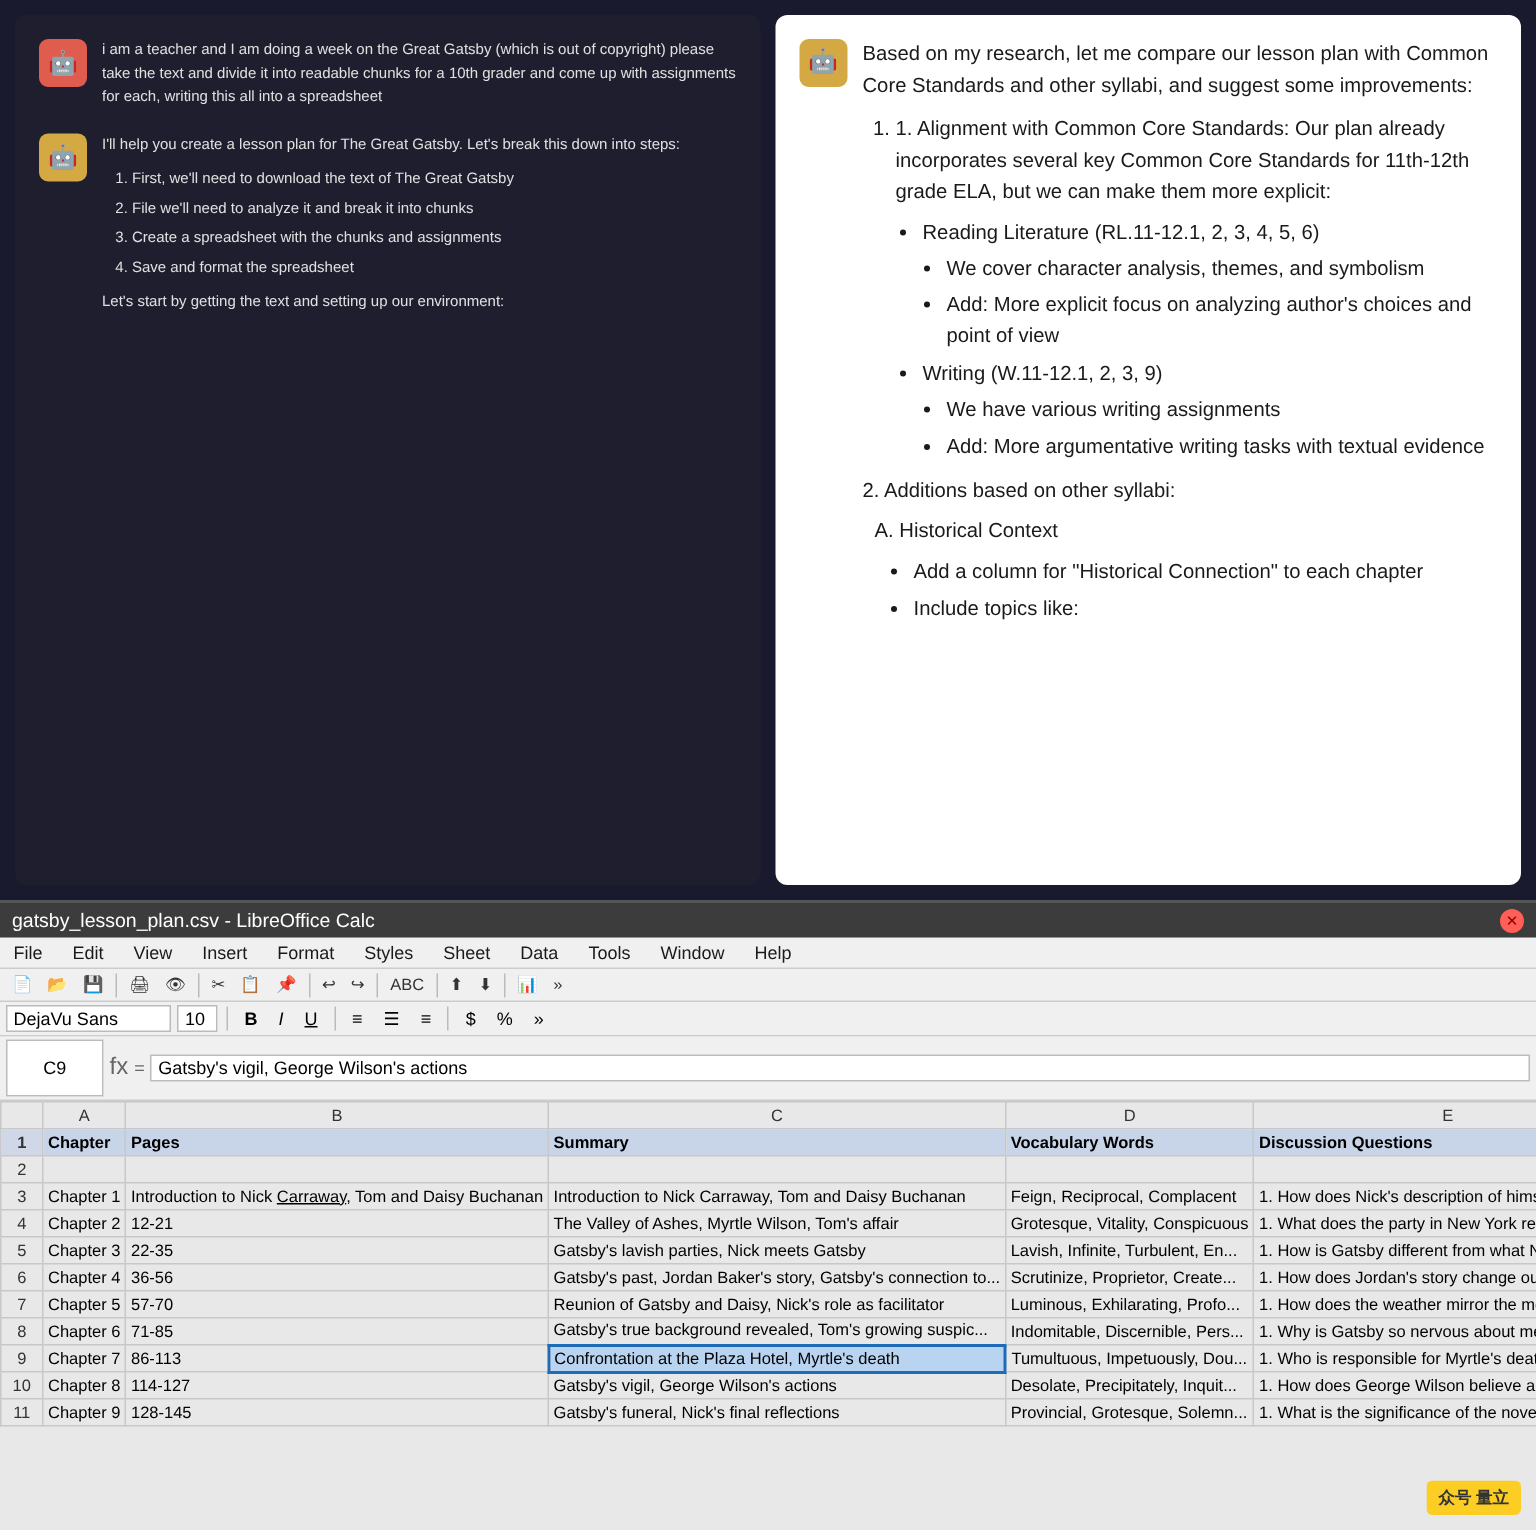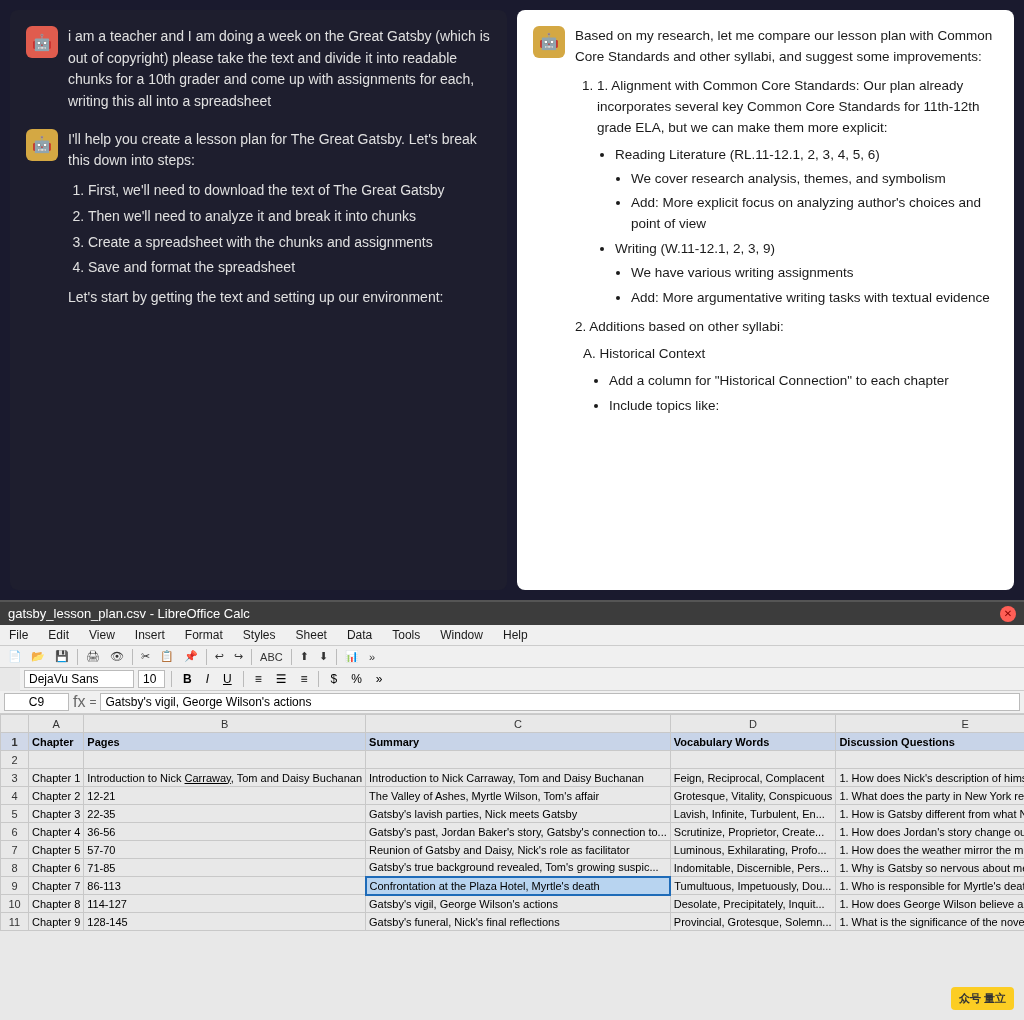--- a/index.html
+++ b/index.html
@@ -51,21 +51,21 @@
     .avatar-user {
       background: #e05c4e;
     }
 
     .avatar-ai {
       background: #d4a843;
     }
 
     .chat-content {
       color: #e0e0e0;
-      font-size: 14px;
+      font-size: 10px;
       line-height: 1.55;
     }
 
     .chat-content ol {
       padding-left: 20px;
       margin: 8px 0;
     }
 
     .chat-content ol li {
       margin-bottom: 4px;
@@ -217,21 +217,20 @@
     }
 
     .calc-formatting-bar {
       background: #f0f0f0;
       border-bottom: 1px solid #ccc;
       padding: 2px 4px;
       display: flex;
       align-items: center;
       gap: 4px;
       font-size: 12px;
-      margin-left: 20px;
     }
 
     .font-name-box {
       width: 110px;
       border: 1px solid #bbb;
       padding: 1px 4px;
       font-size: 12px;
       background: white;
     }
 
@@ -262,21 +261,21 @@
       padding: 2px 4px;
       display: flex;
       align-items: center;
       gap: 4px;
       font-size: 12px;
     }
 
     .cell-ref-box {
       width: 65px;
       border: 1px solid #bbb;
-      padding: 1px 4px;
+      padding: 11px 4px;
       font-size: 12px;
       background: white;
       text-align: center;
     }
 
     .formula-input {
       flex: 1;
       border: 1px solid #bbb;
       padding: 1px 4px;
       font-size: 12px;
@@ -369,42 +368,42 @@
       <div class="chat-avatar avatar-user">🤖</div>
       <div class="chat-content">i am a teacher and I am doing a week on the Great Gatsby (which is out of copyright) please take the text and divide it into readable chunks for a 10th grader and come up with assignments for each, writing this all into a spreadsheet</div>
     </div>
 
     <div class="chat-message">
       <div class="chat-avatar avatar-ai">🤖</div>
       <div class="chat-content">
         <span>I'll help you create a lesson plan for The Great Gatsby. Let's break this down into steps:</span>
         <ol>
           <li>First, we'll need to download the text of The Great Gatsby</li>
-          <li>Then we'll need to analyze it and break it into chunks</li>
+          <li>File we'll need to analyze it and break it into chunks</li>
           <li>Create a spreadsheet with the chunks and assignments</li>
           <li>Save and format the spreadsheet</li>
         </ol>
         <p>Let's start by getting the text and setting up our environment:</p>
       </div>
     </div>
   </div>
 
   <div class="right-panel">
     <div class="right-panel-header">
       <div class="right-panel-avatar">🤖</div>
       <div class="right-panel-text">
         <p>Based on my research, let me compare our lesson plan with Common Core Standards and other syllabi, and suggest some improvements:</p>
         <ol>
           <li>
             <span>1. Alignment with Common Core Standards: Our plan already incorporates several key Common Core Standards for 11th-12th grade ELA, but we can make them more explicit:</span>
             <ul>
               <li>
                 <span>Reading Literature (RL.11-12.1, 2, 3, 4, 5, 6)</span>
                 <ul>
-                  <li>We cover research analysis, themes, and symbolism</li>
+                  <li>We cover character analysis, themes, and symbolism</li>
                   <li>Add: More explicit focus on analyzing author's choices and point of view</li>
                 </ul>
               </li>
               <li>
                 <span>Writing (W.11-12.1, 2, 3, 9)</span>
                 <ul>
                   <li>We have various writing assignments</li>
                   <li>Add: More argumentative writing tasks with textual evidence</li>
                 </ul>
               </li>

